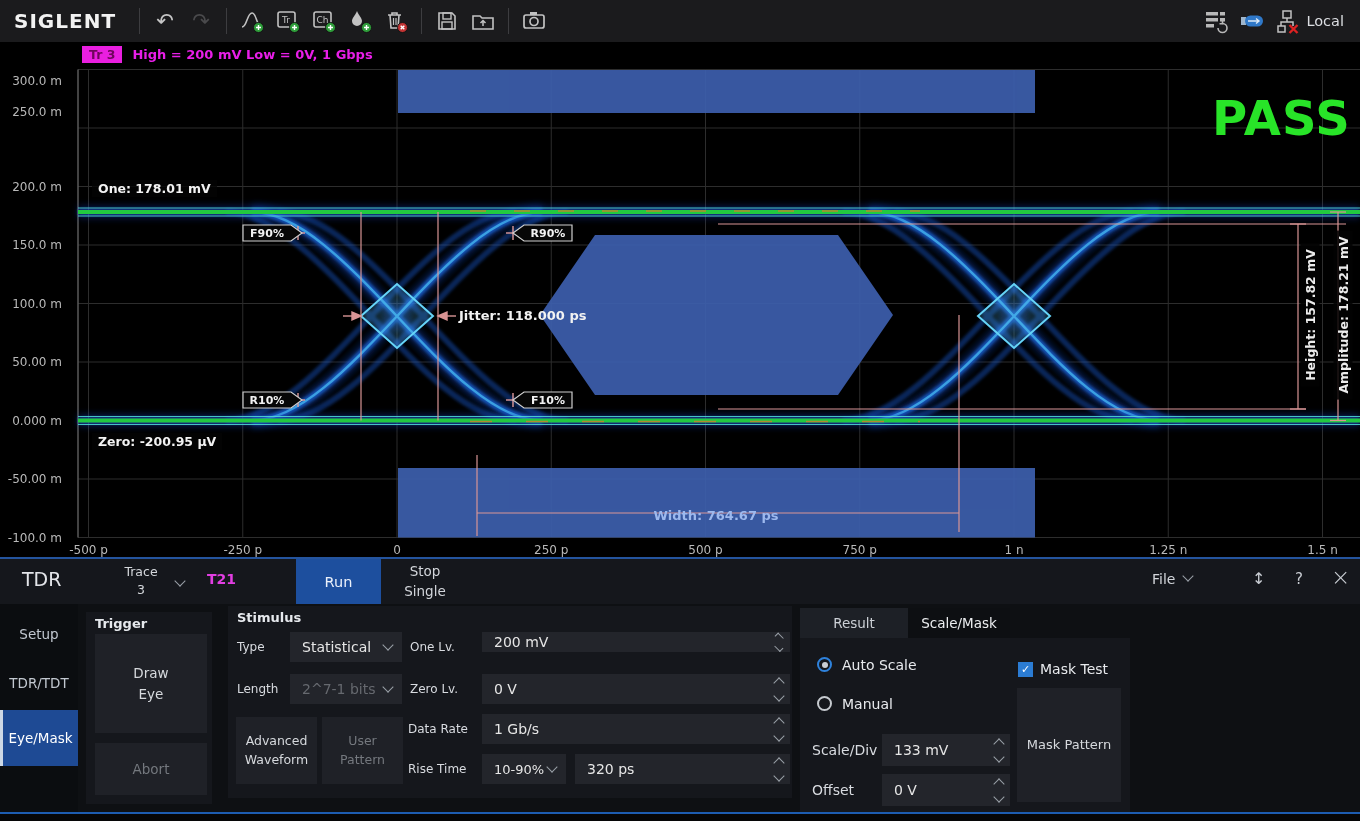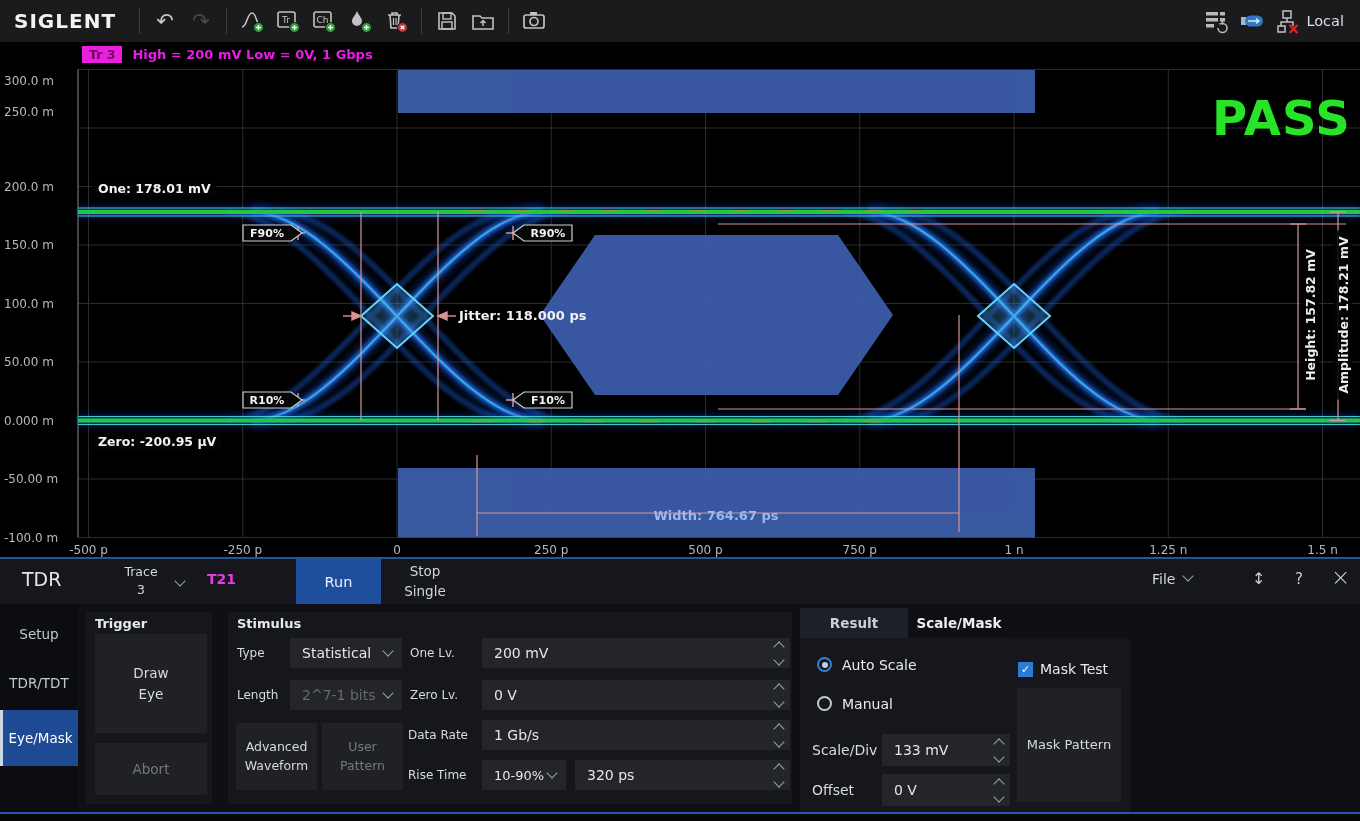--- a/index.html
+++ b/index.html
@@ -15,21 +15,21 @@
   .glyph{font-size:21px;color:#c6c6c6;line-height:1;}
   .glyph.disabled{color:#4a4a4c;}
   .tool-right{margin-left:auto;display:flex;align-items:center;padding-right:16px;}
   .local-label{font-size:14.5px;color:#dcdee2;}
   
   .plot{position:absolute;left:0;top:42px;width:1360px;height:515px;background:#000;}
   .plot svg{position:absolute;left:0;top:0;}
   .trace-hdr{position:absolute;left:82px;top:4px;display:flex;align-items:center;gap:10px;}
   .trace-badge{background:#ea1fe0;color:#70055c;font-size:12.5px;font-weight:700;padding:1px 7px;}
   .trace-info{color:#e81ee8;font-size:13px;font-weight:600;}
-  .ytick{position:absolute;right:1298px;width:58px;text-align:left;font-size:12px;color:#b9b9b9;
+  .ytick{position:absolute;right:1298px;width:58px;text-align:right;font-size:12px;color:#b9b9b9;
          transform:translateY(-50%);left:4px;}
   .xtick{position:absolute;top:501px;font-size:12px;color:#b9b9b9;transform:translateX(-50%);white-space:nowrap;}
   .ann{position:absolute;background:rgba(4,4,4,.8);color:#f3f3f3;font-size:12.5px;font-weight:600;
        padding:1px 6px;white-space:nowrap;}
   .jitter-txt{position:absolute;color:#f2f2f2;font-size:13px;font-weight:600;white-space:nowrap;}
   .width-txt{position:absolute;color:#9db9ee;font-size:13px;font-weight:600;white-space:nowrap;transform:translateX(-50%);}
   .vlabel{position:absolute;transform:translate(-50%,-50%) rotate(-90deg);color:#ececec;font-size:12.5px;
           font-weight:600;background:rgba(2,2,2,.85);padding:2px 6px;white-space:nowrap;}
   .pass{position:absolute;left:1212px;top:48px;color:#28e428;font-size:48px;font-weight:800;letter-spacing:1px;}
   
@@ -62,21 +62,21 @@
   .flabel{position:absolute;font-size:12px;color:#d8dbe0;transform:translateY(-50%);white-space:nowrap;}
   .field{position:absolute;background:#23252b;color:#e6e6e6;font-size:14px;display:flex;align-items:center;
          padding-left:12px;box-sizing:border-box;}
   .field.disabled{color:#66696f;}
   .spin{position:absolute;right:7px;top:0;height:100%;display:flex;flex-direction:column;
         justify-content:center;gap:5px;align-items:center;}
   .chev{width:7px;height:7px;border-right:1.6px solid #9aa0a8;border-bottom:1.6px solid #9aa0a8;display:inline-block;}
   .chev.up{transform:rotate(-135deg);margin-top:3px;}
   .chev.down{transform:rotate(45deg);margin-bottom:3px;}
   .dd-chev{position:absolute;right:10px;top:50%;margin-top:-6px;}
-  .rtab{position:absolute;display:flex;align-items:center;justify-content:center;font-size:13.5px;font-weight:bold;}
+  .rtab{position:absolute;display:flex;align-items:center;justify-content:center;font-size:13.5px;}
   .radio{position:absolute;width:15px;height:15px;border-radius:50%;box-sizing:border-box;}
   .radio.sel{border:2px solid #2e82dc;}
   .radio.sel::after{content:"";position:absolute;left:2.5px;top:2.5px;width:6px;height:6px;border-radius:50%;background:#c9ced4;}
   .radio.unsel{border:2px solid #c6cacf;}
   .rlabel{position:absolute;font-size:14px;color:#e8eaed;transform:translateY(-50%);white-space:nowrap;}
   .checkbox{position:absolute;width:15px;height:15px;background:#2b7cd3;color:#fff;font-size:11px;
             display:flex;align-items:center;justify-content:center;font-weight:700;}
   .bottom-line{position:absolute;left:0;top:812px;width:1360px;height:2px;background:#1d5cb0;}
   svg text{font-family:"DejaVu Sans","Liberation Sans",sans-serif;}
 </style>
@@ -402,30 +402,30 @@
 
   <div class="group" style="left:86px;top:8px;width:126px;height:192px;">
     <div class="ghdr">Trigger</div>
     <div class="pbtn" style="left:9px;top:22px;width:112px;height:99px;flex-direction:column;">
       <div>Draw</div>
       <div>Eye</div>
     </div>
     <div class="pbtn disabled" style="left:9px;top:131px;width:112px;height:52px;">Abort</div>
   </div>
 
-  <div class="group" style="left:228px;top:8px;width:564px;height:192px;">
+  <div class="group" style="left:228px;top:2px;width:564px;height:192px;">
     <div class="ghdr">Stimulus</div>
 
     <div class="flabel" style="left:9px;top:41px;">Type</div>
     <div class="field" style="left:62px;top:26px;width:112px;height:30px;">
       <span>Statistical</span>
       <span class="chev down dd-chev"></span>
     </div>
     <div class="flabel" style="left:182px;top:41px;">One Lv.</div>
-    <div class="field" style="left:254px;top:26px;width:308px;height:30px;">
+    <div class="field" style="left:254px;top:26px;width:308px;height:20px;">
       <span>200 mV</span>
       <span class="spin">
           <span class="chev up"></span>
           <span class="chev down"></span>
         </span>
     </div>
 
     <div class="flabel" style="left:9px;top:83px;">Length</div>
     <div class="field disabled" style="left:62px;top:68px;width:112px;height:30px;">
       <span>2^7-1 bits</span>

